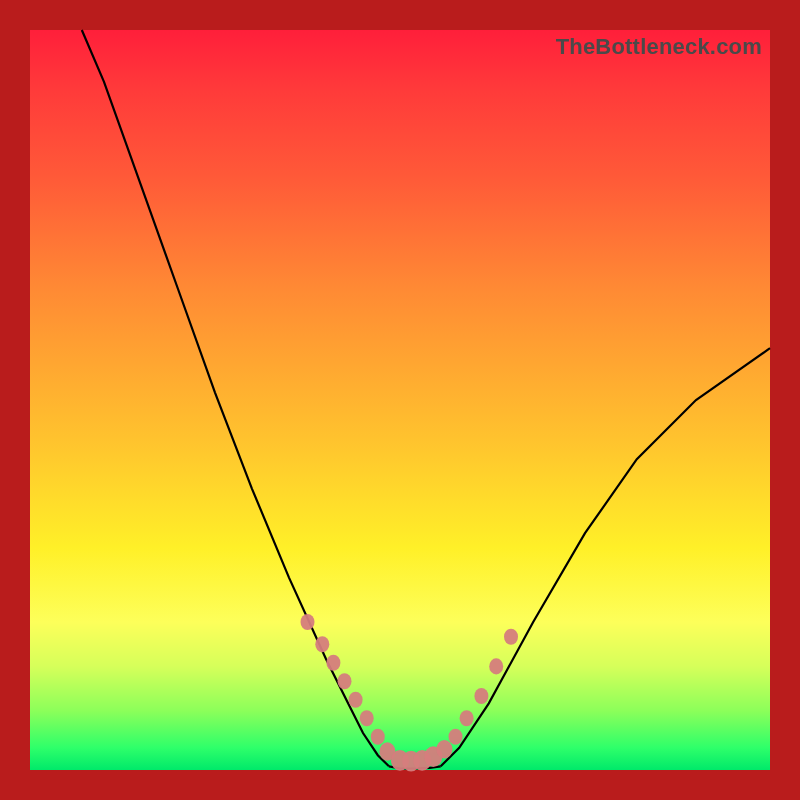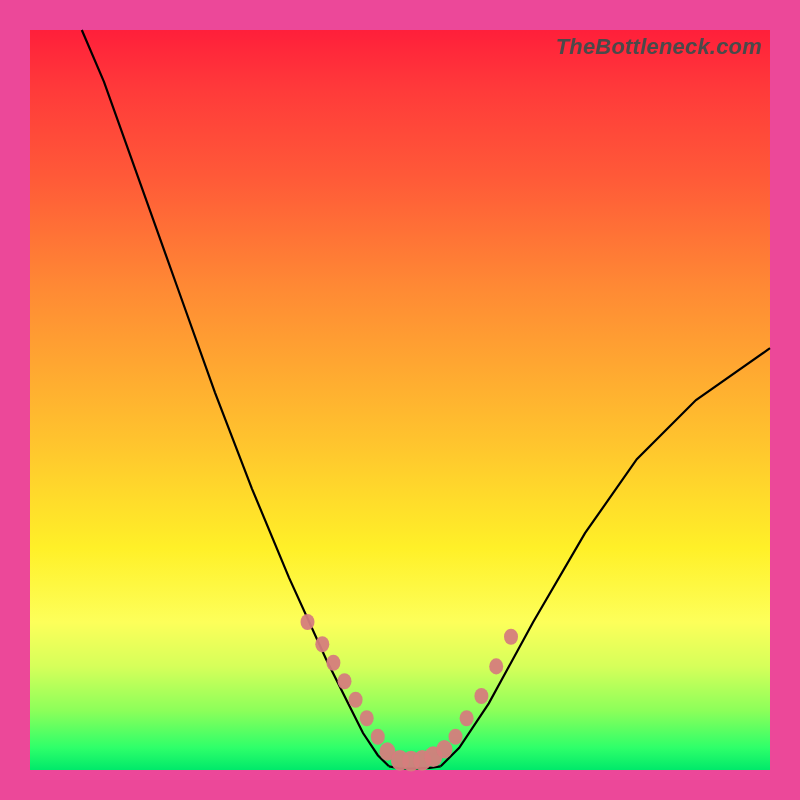--- a/index.html
+++ b/index.html
@@ -8,22 +8,21 @@
     width: 800px;
     height: 800px;
     overflow: hidden;
     font-family: Arial, Helvetica, sans-serif;
     background: #000;
   }
   .canvas {
     position: relative;
     width: 800px;
     height: 800px;
-    background: #ec4899;
-    font-style: italic;
+    background: #b91c1c;
   }
   .plot-area {
     position: absolute;
     left: 30px;
     top: 30px;
     width: 740px;
     height: 740px;
     
     background: linear-gradient(
       to bottom,

